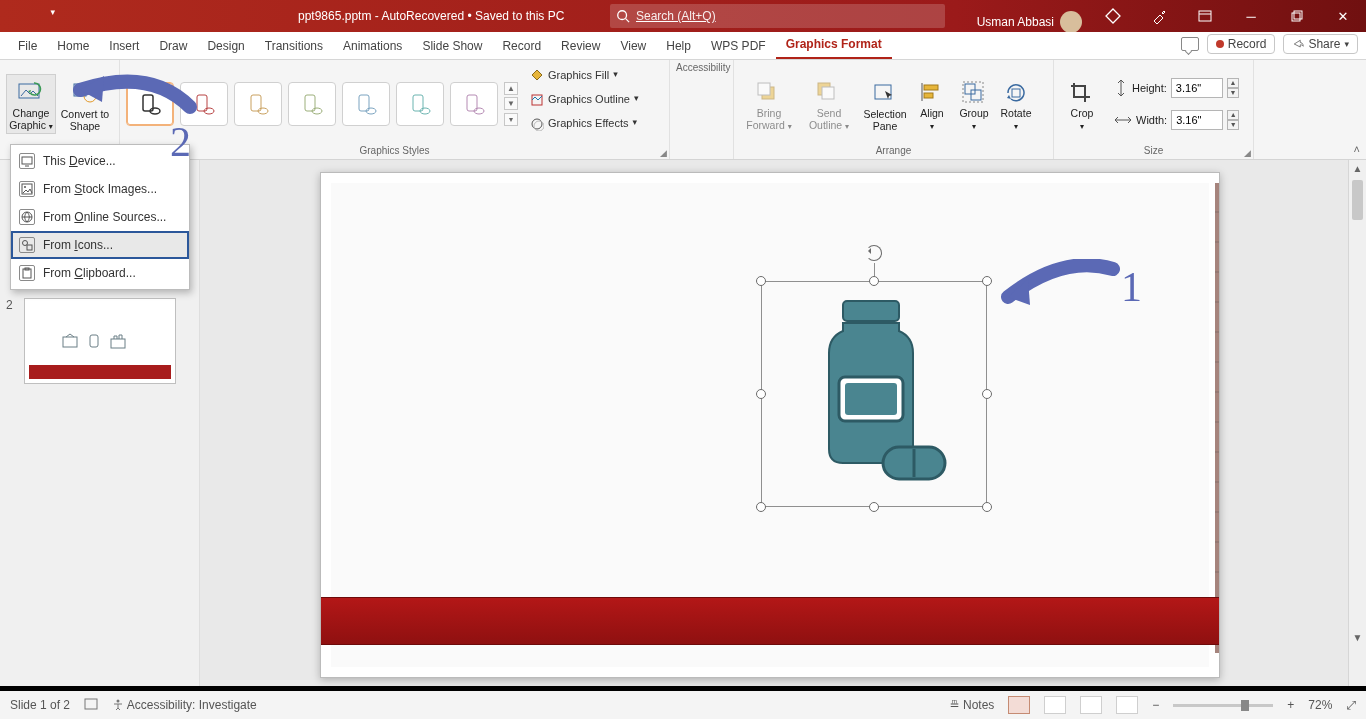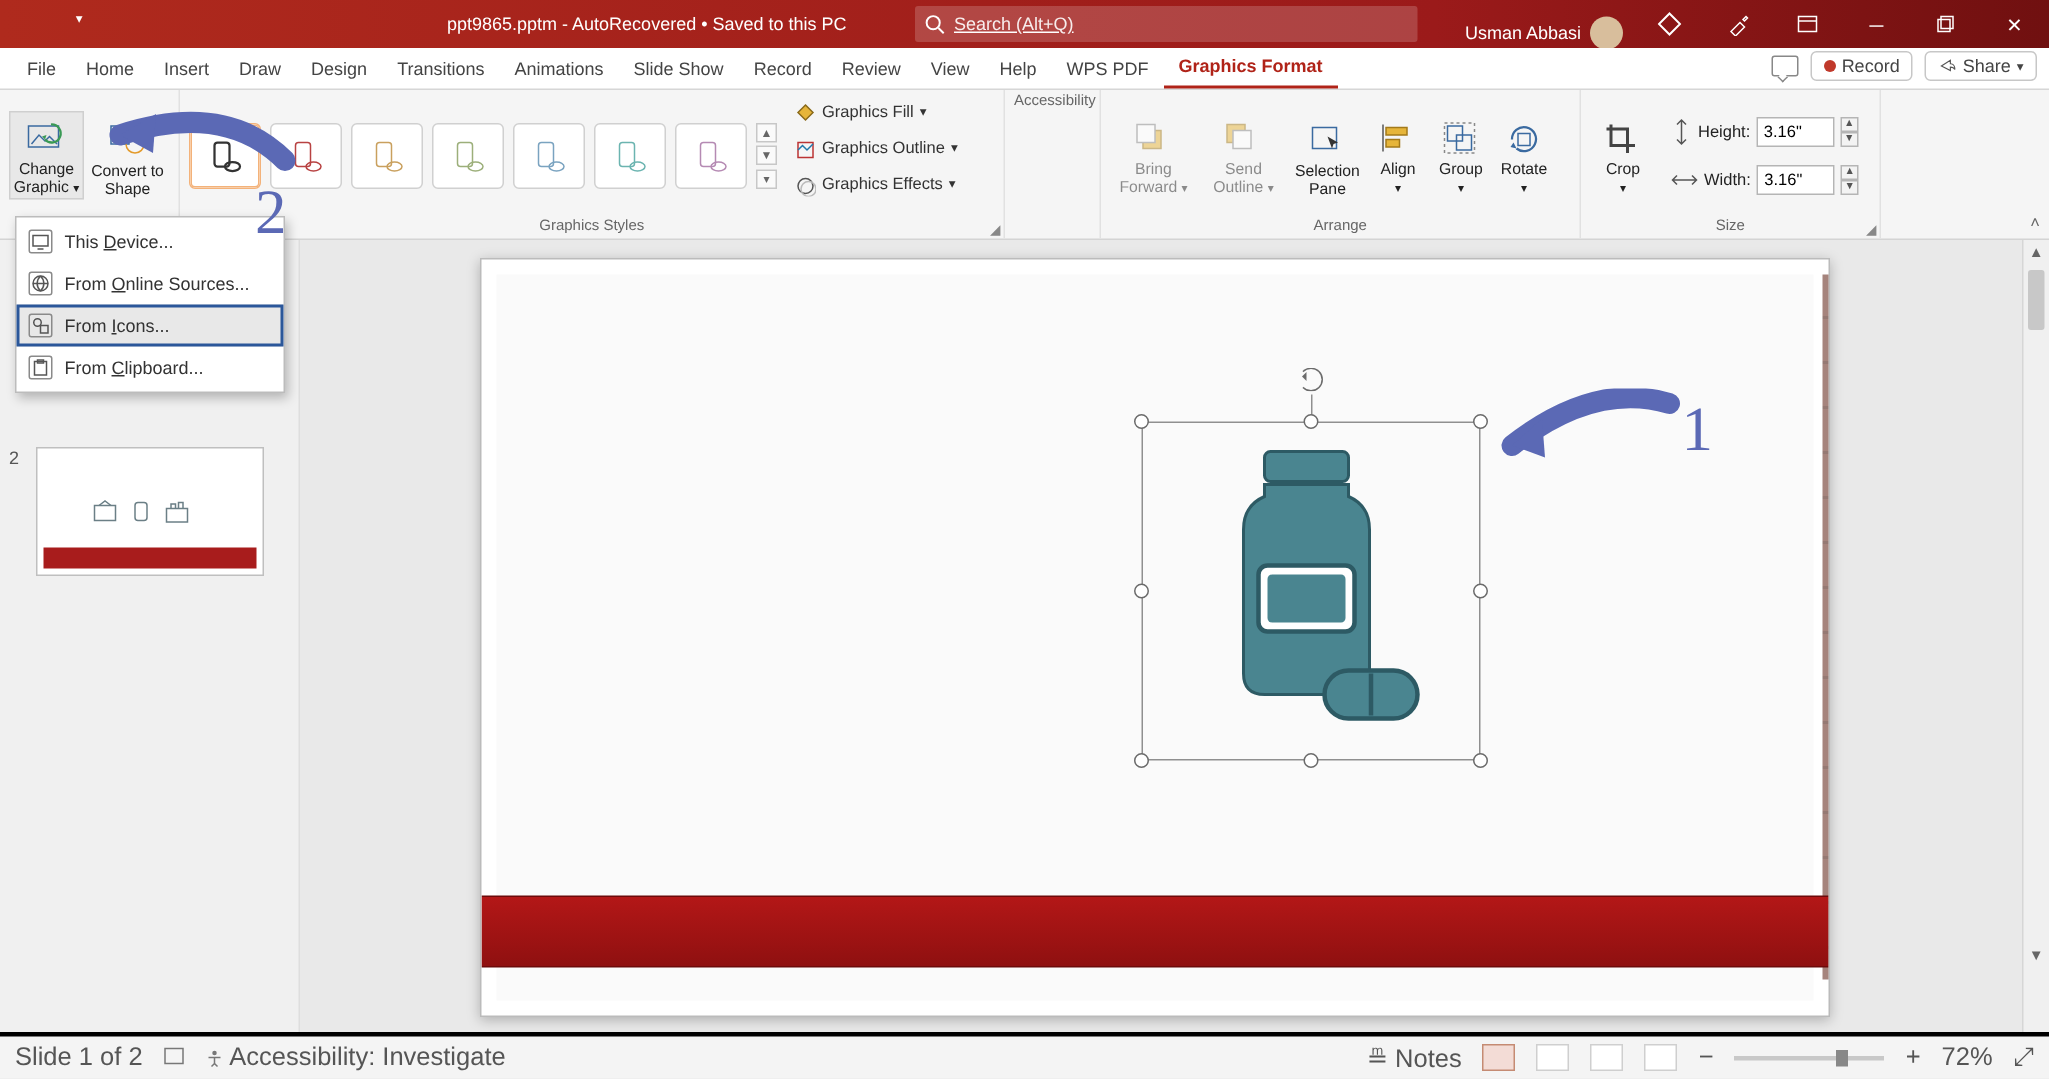--- a/index.html
+++ b/index.html
@@ -91,21 +91,21 @@
 
   
   .anno { color: #5b69b5; font-weight: 300; font-size: 42px; font-family: "Segoe Script", cursive; }
 
   
   .vscroll { position: absolute; right: 0; top: 0; bottom: 0; width: 18px; background: #f0f0f0; border-left: 1px solid #d6d6d6; }
   .vscroll .arrow { height: 18px; text-align: center; font-size: 10px; color: #666; line-height: 18px; }
   .vscroll .thumb { position: absolute; left: 3px; right: 3px; top: 20px; height: 40px; background: #c8c8c8; border-radius: 2px; }
 
   
-  .statusbar { position: absolute; left: 0; right: 0; bottom: 0; height: 12px; background: #f4f4f4; border-top: 3px solid #000000; display: flex; align-items: center; font-size: 17px; color: #555; padding: 14px 10px; gap: 14px; overflow: hidden; }
+  .statusbar { position: absolute; left: 0; right: 0; bottom: 0; height: 12px; background: #f4f4f4; border-top: 5px solid #000000; display: flex; align-items: center; font-size: 12px; color: #555; padding: 14px 10px; gap: 14px; overflow: hidden; }
   .statusbar .spacer { flex: 1; }
   .viewbtn { width: 22px; height: 18px; border: 1px solid #cfcfcf; background: #fff; }
   .viewbtn.active { background: #f3dcd6; border-color: #c58b73; }
   .zoomslider { width: 100px; height: 3px; background: #c8c8c8; position: relative; }
   .zoomslider .knob { position: absolute; left: 68px; top: -4px; width: 8px; height: 11px; background: #888; }
 
   u.accel { text-decoration: underline; }
 </style>
 </head>
 <body>
@@ -442,20 +442,30 @@
 
 <div class="dropdown">
   <div class="mi">
     <span class="mic">
         <svg width="12" height="12" viewBox="0 0 12 12">
           <rect x="1" y="2" width="10" height="7" fill="none" stroke="#555"></rect>
           <line x1="4" y1="11" x2="8" y2="11" stroke="#555"></line>
         </svg>
       </span>
     <span>This <u class="accel">D</u>evice...</span>
+  </div>
+  <div class="mi">
+    <span class="mic">
+        <svg width="12" height="12" viewBox="0 0 12 12">
+          <rect x="1" y="1" width="10" height="10" fill="none" stroke="#555"></rect>
+          <circle cx="4" cy="4" r="1" fill="#555"></circle>
+          <path d="M2 10l3-3 2 2 2-3 2 4" fill="none" stroke="#555"></path>
+        </svg>
+      </span>
+    <span>From <u class="accel">S</u>tock Images...</span>
   </div>
   <div class="mi">
     <span class="mic">
         <svg width="12" height="12" viewBox="0 0 12 12">
           <circle cx="6" cy="6" r="5" fill="none" stroke="#555"></circle>
           <path d="M1 6h10M6 1c3 3 3 7 0 10M6 1c-3 3-3 7 0 10" fill="none" stroke="#555"></path>
         </svg>
       </span>
     <span>From <u class="accel">O</u>nline Sources...</span>
   </div>

